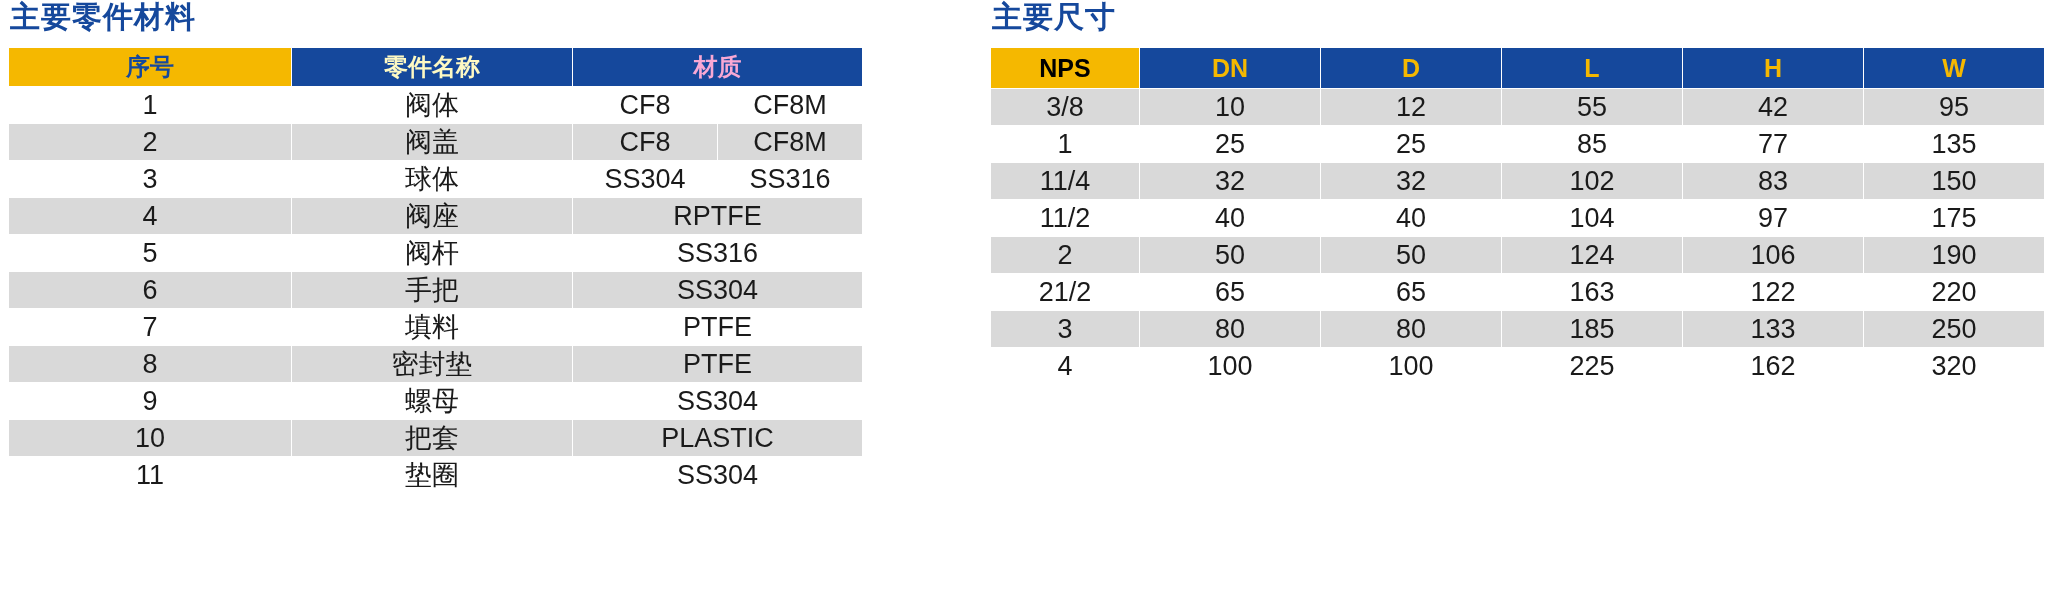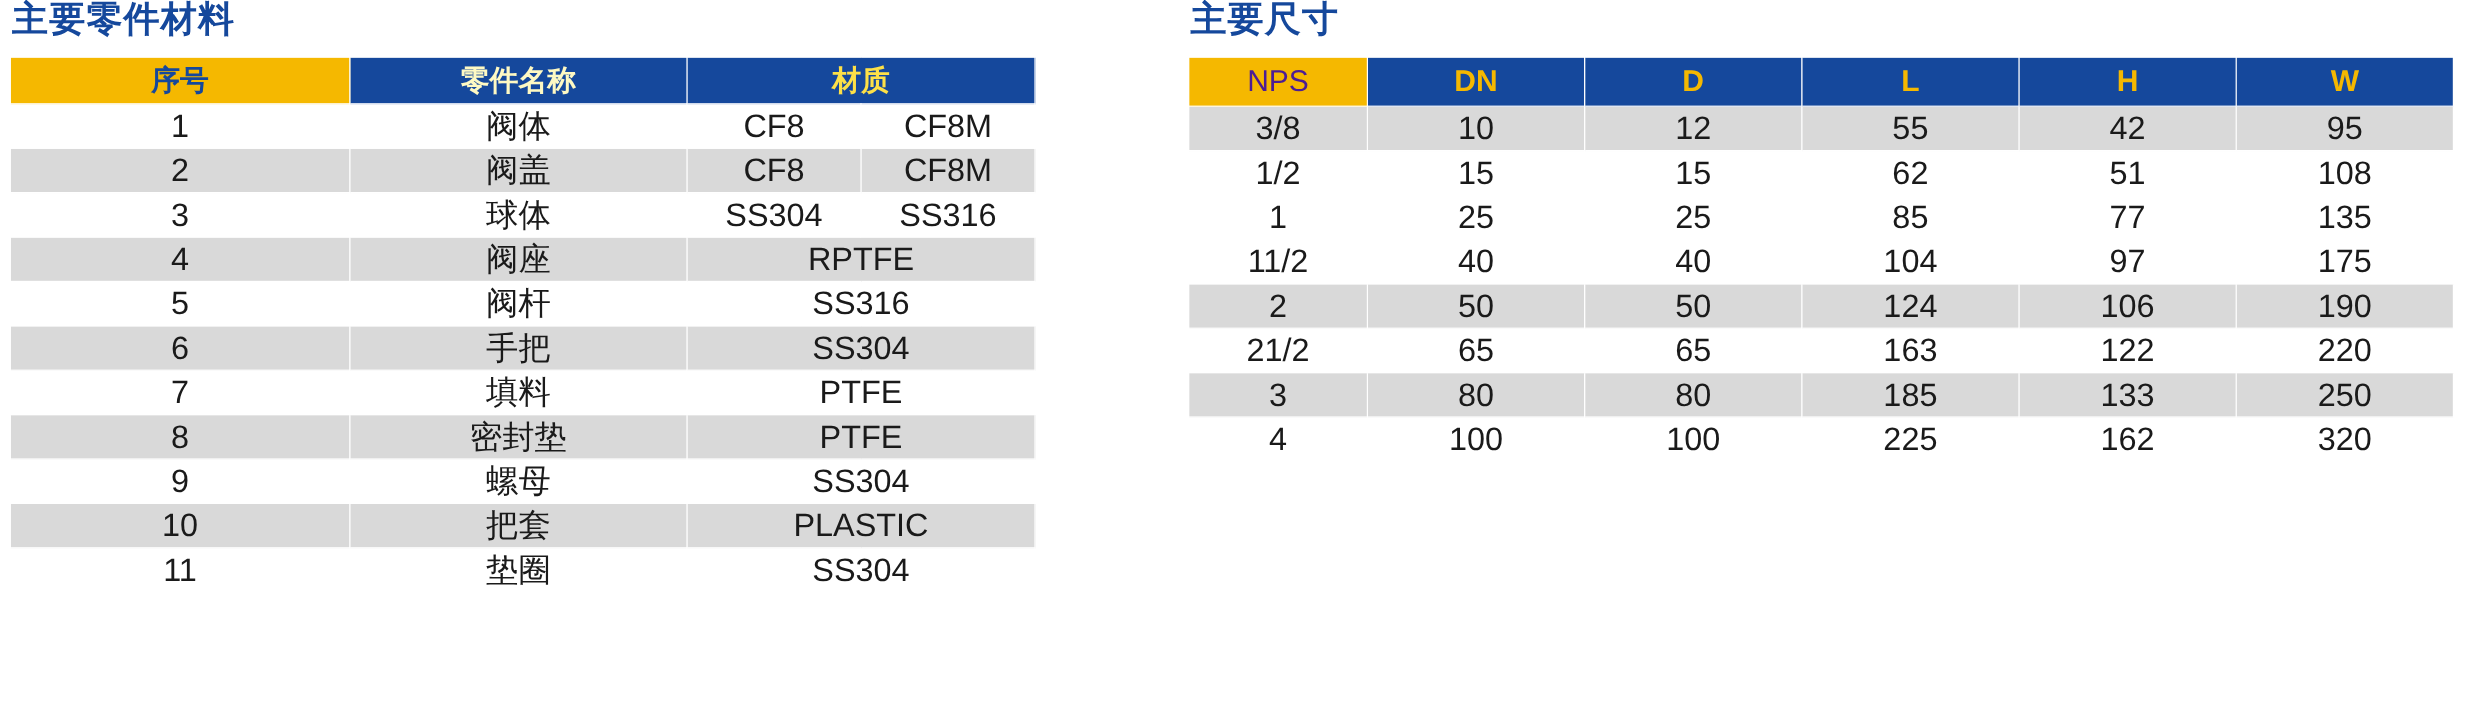--- a/index.html
+++ b/index.html
@@ -63,21 +63,21 @@
   #materials-table .hdr-name {
     background: #15489c;
     color: #fef9c3;
     font-weight: bold;
     font-size: 24px;
     height: 38px;
     width: 280px;
   }
   #materials-table .hdr-mat {
     background: #15489c;
-    color: #fde047;
+    color: #f9a8d4;
     font-weight: bold;
     font-size: 24px;
     height: 38px;
   }
   #materials-table td.cell {
     font-size: 27px;
     color: #1a1a1a;
     height: 36px;
     background: #ffffff;
   }
@@ -85,22 +85,22 @@
     background: #d9d9d9;
   }
   #materials-table td.cell.mat-half { width: 143px; }
 
   
   #dimensions-table {
     width: 1055px;
   }
   #dimensions-table .hdr-nps {
     background: #f5b800;
-    color: #4c1d95;
-    font-weight: normal;
+    color: #000000;
+    font-weight: bold;
     font-size: 25px;
     height: 40px;
     width: 148px;
   }
   #dimensions-table .hdr {
     background: #15489c;
     color: #f5b800;
     font-weight: bold;
     font-size: 25px;
     height: 40px;
@@ -209,35 +209,35 @@
       <tbody id="dimensions-body">
           <tr class="alt">
             <td class="cell">3/8</td>
             <td class="cell">10</td>
             <td class="cell">12</td>
             <td class="cell">55</td>
             <td class="cell">42</td>
             <td class="cell">95</td>
           </tr>
           <tr>
-            <td class="cell">1/2</td>
-            <td class="cell">15</td>
-            <td class="cell">15</td>
-            <td class="cell">62</td>
-            <td class="cell">51</td>
-            <td class="cell">108</td>
-          </tr>
-          <tr>
             <td class="cell">1</td>
             <td class="cell">25</td>
             <td class="cell">25</td>
             <td class="cell">85</td>
             <td class="cell">77</td>
             <td class="cell">135</td>
           </tr>
+          <tr class="alt">
+            <td class="cell">11/4</td>
+            <td class="cell">32</td>
+            <td class="cell">32</td>
+            <td class="cell">102</td>
+            <td class="cell">83</td>
+            <td class="cell">150</td>
+          </tr>
           <tr>
             <td class="cell">11/2</td>
             <td class="cell">40</td>
             <td class="cell">40</td>
             <td class="cell">104</td>
             <td class="cell">97</td>
             <td class="cell">175</td>
           </tr>
           <tr class="alt">
             <td class="cell">2</td>

